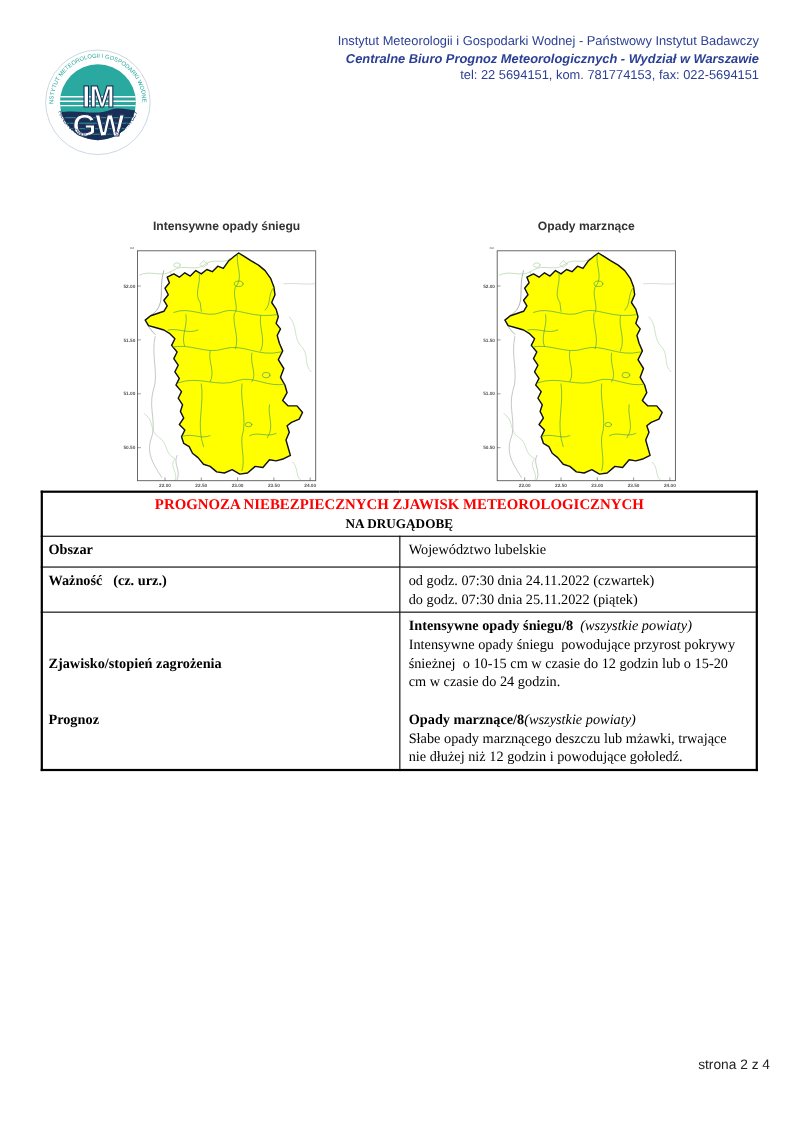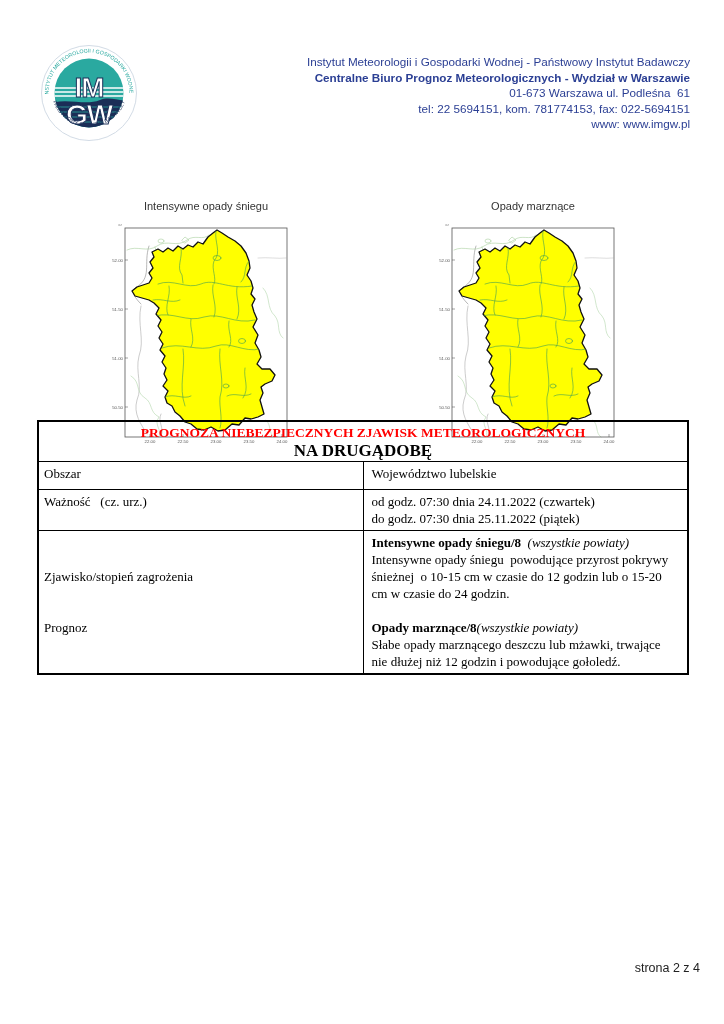--- a/index.html
+++ b/index.html
@@ -1,37 +1,37 @@
 <!DOCTYPE html>
 <html><head>
 <meta charset="utf-8">
 <style>
   html,body{margin:0;padding:0;}
   body{width:724px;height:1024px;background:#ffffff;position:relative;overflow:hidden;
        font-family:"Liberation Sans",sans-serif;}
   .abs{position:absolute;}
   
-  #contact{right:34px;top:54px;text-align:right;color:#2b3f94;font-size:11.7px;line-height:15.6px;}
+  #contact{right:34px;top:30px;text-align:right;color:#2b3f94;font-size:11.7px;line-height:15.6px;}
   #contact .hline{white-space:pre-wrap;}
-  #contact .hl-bold{font-weight:bold;}
-  
-  .map{width:195px;}
+  #contact .hl-bold{font-weight:bold;font-style:italic;}
+  
+  .map{width:195px;font-weight:bold;}
   .map-title{margin-left:25px;width:162px;text-align:center;font-size:11px;color:#333;height:14px;}
   .map svg{display:block;margin-top:8px;}
   .tick-label{font-family:"Liberation Sans",sans-serif;font-size:4.3px;fill:#555;}
   .corner-label{font-family:"Liberation Sans",sans-serif;font-size:3.5px;fill:#888;}
   
-  #warn-table{left:37px;top:420px;width:652px;border-collapse:collapse;
+  #warn-table{left:37px;top:446px;width:652px;border-collapse:collapse;
               font-family:"Liberation Serif",serif;font-size:13px;color:#000;table-layout:fixed;}
   #warn-table td{border:1.5px solid #000;vertical-align:top;padding:3px 8px;line-height:17px;}
   #warn-table{border:2px solid #000;}
-  .col-label{width:168px;font-weight:normal;padding-left:5px !important;white-space:pre-wrap;}
+  .col-label{width:168px;font-weight:bold;padding-left:5px !important;white-space:pre-wrap;}
   #title-cell{text-align:center;padding:2px 4px !important;}
   #table-title-1{color:#ff0000;font-weight:bold;font-size:13.5px;line-height:18px;}
-  #table-title-2{color:#000;font-weight:bold;font-size:17px;line-height:17px;}
+  #table-title-2{color:#000;font-weight:bold;font-size:12px;line-height:17px;}
   .val{white-space:pre-wrap;}
   .phen-name{font-weight:bold;white-space:pre-wrap;}
   .phen-scope{font-style:italic;white-space:pre-wrap;}
   .phen p{margin:0;}
   .spacer-line{height:17px;}
   
   #footer{right:24px;top:961px;font-size:12.5px;color:#222;}
 </style>
 </head>
 <body>
@@ -129,23 +129,21 @@
     <textPath href="#ringTopPath" startOffset="50%" text-anchor="middle">INSTYTUT METEOROLOGII I GOSPODARKI WODNEJ</textPath>
   </text>
   <text font-family="Liberation Sans, sans-serif" font-size="5.3" fill="#1b2e57">
     <textPath href="#ringBottomPath" startOffset="50%" text-anchor="middle">PAŃSTWOWY INSTYTUT BADAWCZY</textPath>
   </text>
 </svg>
 
 <div id="contact" class="abs">
   <div class="hline">Instytut Meteorologii i Gospodarki Wodnej - Państwowy Instytut Badawczy</div>
   <div class="hline hl-bold">Centralne Biuro Prognoz Meteorologicznych - Wydział w Warszawie</div>
-  <div class="hline">01-673 Warszawa ul. Podleśna  61</div>
   <div class="hline">tel: 22 5694151, kom. 781774153, fax: 022-5694151</div>
-  <div class="hline">www: www.imgw.pl</div>
 </div>
 
 <div class="map abs" style="left:100px;top:200px">
   <div class="map-title">Intensywne opady śniegu</div>
   <svg width="195" height="226" viewBox="0 0 195 226">
     <use href="#mapShape" transform="translate(25,6)"></use>
     <text class="corner-label" x="22" y="4" text-anchor="end">oz</text>
     <text class="tick-label" x="23" y="39.5" text-anchor="end">52.00</text>
     <text class="tick-label" x="23" y="88.5" text-anchor="end">51.50</text>
     <text class="tick-label" x="23" y="137.5" text-anchor="end">51.00</text>

